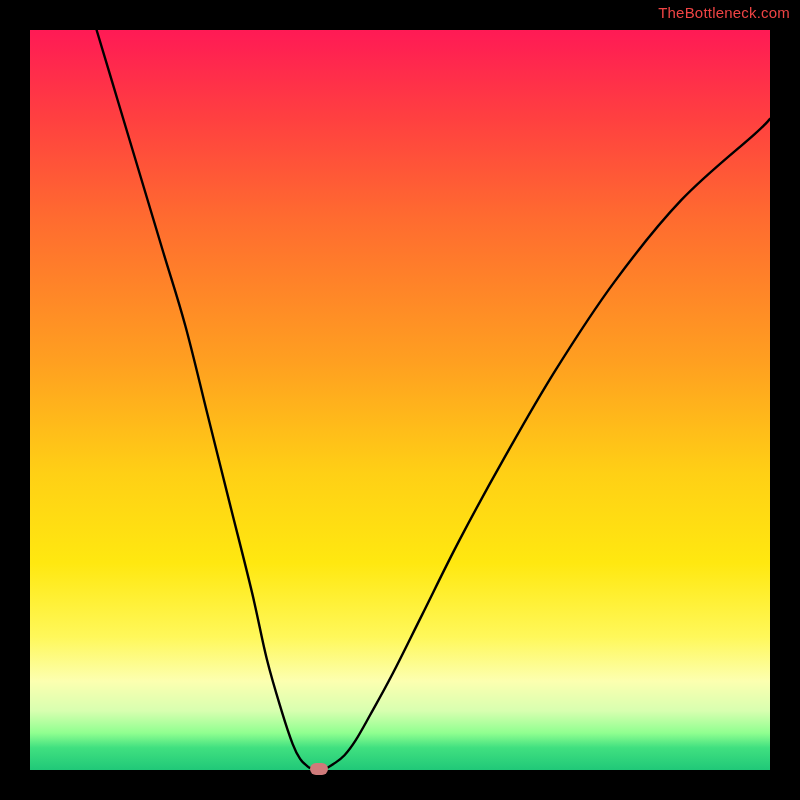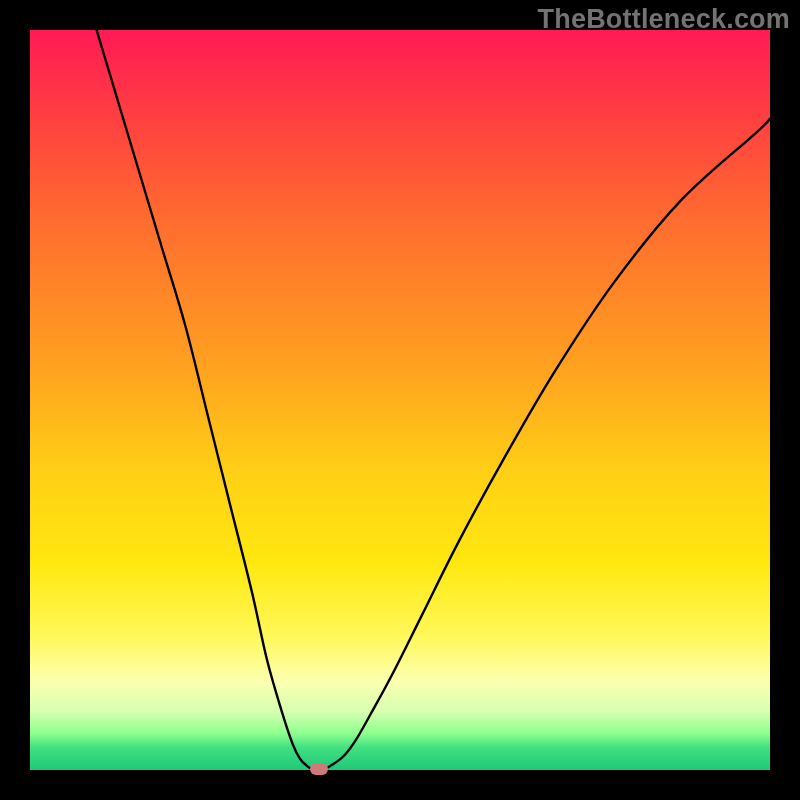--- a/index.html
+++ b/index.html
@@ -44,23 +44,23 @@
     left: 0;
     top: 0;
     width: 740px;
     height: 740px;
     overflow: visible;
   }
   .watermark {
     position: absolute;
     top: 4px;
     right: 10px;
-    color: #737373;
-    font-size: 27px;
-    font-weight: 700;
+    color: #ef4444;
+    font-size: 15px;
+    font-weight: 400;
     letter-spacing: 0.2px;
   }
   .marker {
     position: absolute;
     width: 18px;
     height: 12px;
     background: #cf7a7a;
     border-radius: 6px;
     transform: translate(-50%, -50%);
   }

